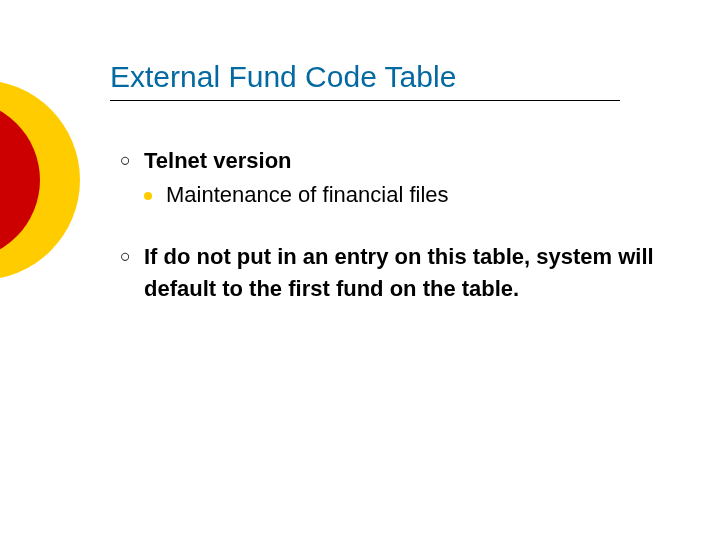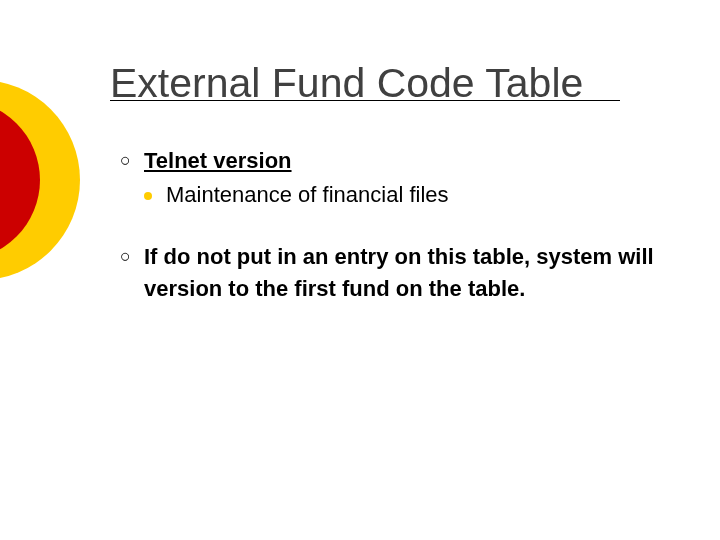--- a/index.html
+++ b/index.html
@@ -36,23 +36,23 @@
     left: 0;
     top: 0;
     width: 720px;
     height: 540px;
   }
   .title {
     position: absolute;
     left: 110px;
     top: 60px;
     font-family: Arial, Helvetica, sans-serif;
-    font-size: 41px;
+    font-size: 30px;
     font-weight: 400;
-    color: #404040;
+    color: #0369a1;
   }
   .title-rule {
     position: absolute;
     left: 110px;
     top: 100px;
     width: 510px;
     height: 0;
     border-bottom: 1.5px solid #000000;
   }
   .body {
@@ -76,21 +76,20 @@
     flex: 0 0 24px;
     text-align: left;
     font-weight: 400;
     font-size: 18px;
     line-height: 30px;
   }
   .l1 .txt {
     flex: 1;
   }
   .l1 .txt.underline {
-    text-decoration: underline;
   }
   .l2 {
     display: flex;
     align-items: flex-end;
     margin-left: 24px;
     margin-bottom: 2px;
     font-weight: 400;
   }
   .l2 .dot {
     width: 22px;
@@ -134,17 +133,17 @@
       <div class="dot">
           <span></span>
         </div>
       <div class="txt">Maintenance of financial files</div>
     </div>
 
     <div class="gap"></div>
 
     <div class="l1">
       <div class="bullet">○</div>
-      <div class="txt">If do not put in an entry on this table, system will version to the first fund on the table.</div>
+      <div class="txt">If do not put in an entry on this table, system will default to the first fund on the table.</div>
     </div>
 
   </div>
 </div>
 
 </body></html>

